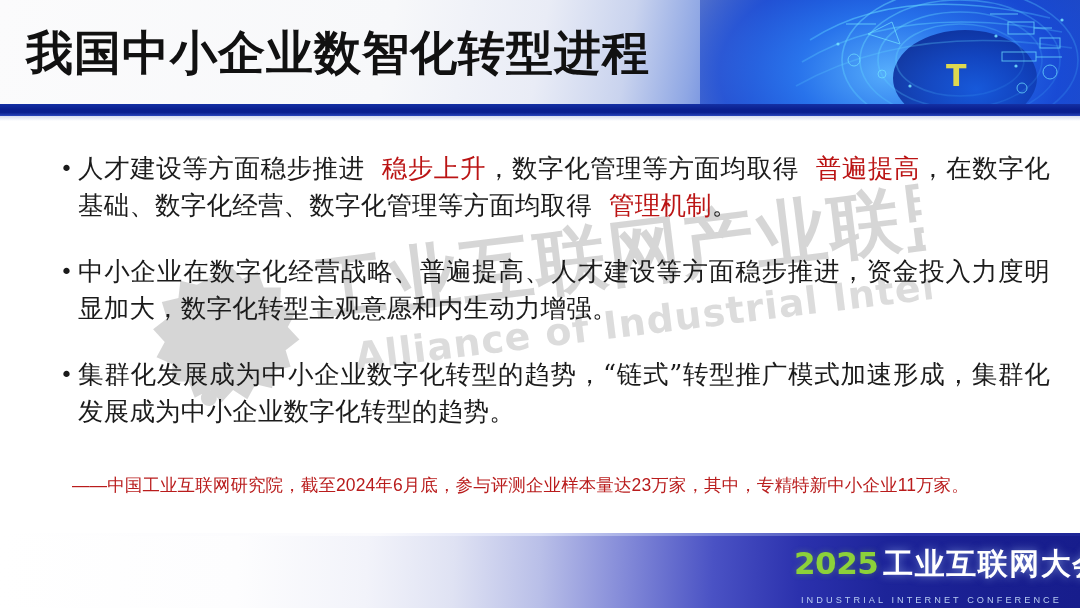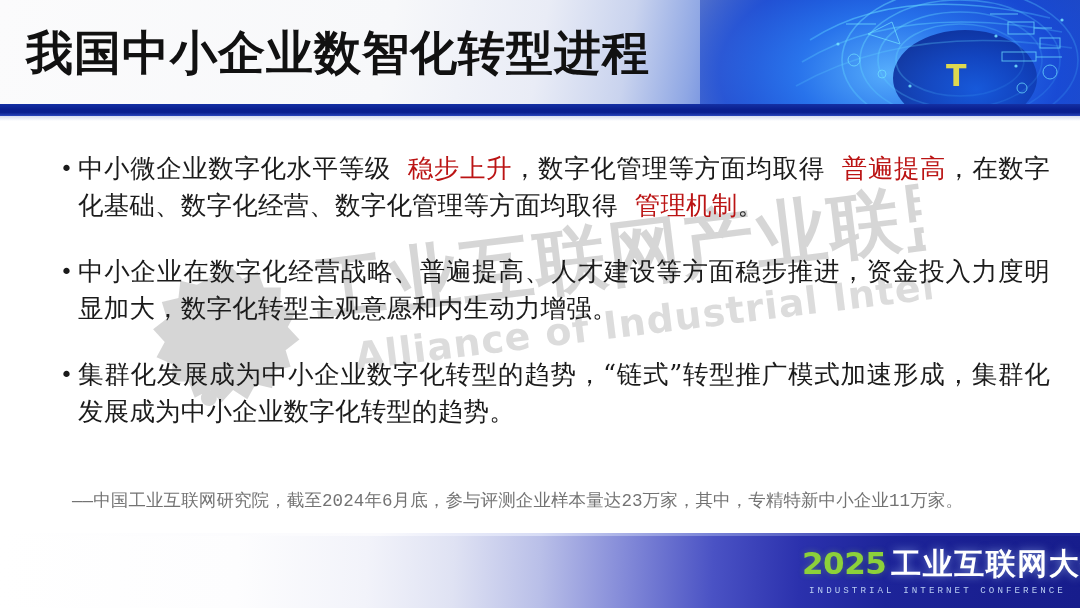--- a/index.html
+++ b/index.html
@@ -131,26 +131,26 @@
     font-weight: 500;
   }
   .hl {
     color: #bb1414;
     margin-left: 17px;
   }
 
   .footnote {
     position: absolute;
     left: 72px;
-    top: 488px;
+    top: 472px;
     width: 1000px;
-    font-family: Liberation Mono, monospace;
+    font-family: Liberation Sans, sans-serif;
     font-size: 17.5px;
     line-height: 26px;
-    color: #737373;
+    color: #b91c1c;
     white-space: nowrap;
     letter-spacing: 0.1px;
   }
 
   
   .footer-band {
     position: absolute;
     left: 0; top: 533px;
     width: 1080px; height: 75px;
     background: linear-gradient(92deg,
@@ -174,21 +174,21 @@
         rgba(255,255,255,1) 0%,
         rgba(250,250,253,1) 35%,
         rgba(215,220,245,1) 50%,
         rgba(120,130,215,1) 66%,
         rgba(45,52,170,1) 84%,
         rgba(30,38,150,1) 100%);
   }
 
   .conf-logo {
     position: absolute;
-    right: 28px;
+    right: 36px;
     top: 548px;
     width: 250px;
     text-align: right;
     user-select: none;
   }
   .conf-logo-main {
     display: flex;
     align-items: baseline;
     justify-content: flex-start;
     white-space: nowrap;
@@ -205,25 +205,25 @@
   .conf-cn {
     font-family: "DejaVu Sans", "Liberation Sans", sans-serif;
     font-size: 30px;
     font-weight: 700;
     letter-spacing: 1.5px;
     color: #ffffff;
     margin-left: 5px;
     text-shadow: 0 0 8px rgba(190,220,255,0.55);
   }
   .conf-sub {
-    font-family: Liberation Mono, monospace;
+    font-family: Liberation Sans, sans-serif;
     font-size: 9.2px;
     letter-spacing: 3.05px;
     color: #b9cdf2;
-    margin-top: 6px;
+    margin-top: 16px;
     white-space: nowrap;
     padding-left: 7px;
   }
 </style>
 </head>
 <body>
 
 <div class="slide">
 
   <div class="header">
@@ -296,21 +296,21 @@
       </g>
       <text x="168" y="74" font-family="DejaVu Sans, sans-serif" font-size="72" font-weight="700" fill="#8a8a8a" letter-spacing="2">工业互联网产业联盟</text>
       <text x="200" y="132" font-family="DejaVu Sans, sans-serif" font-size="38" font-weight="700" fill="#9a9a9a" letter-spacing="1">Alliance of Industrial Internet</text>
     </svg>
   </div>
 
   <div class="content">
 
     <div class="bullet-row">
       <div class="bullet-dot">•</div>
-      <div class="bullet-text"><span>中小微企业数字化水平等级</span><span class="hl">稳步上升</span><span>，数字化管理等方面均取得</span><span class="hl">普遍提高</span><span>，在数字化基础、数字化经营、数字化管理等方面均取得</span><span class="hl">管理机制</span><span>。</span></div>
+      <div class="bullet-text"><span>人才建设等方面稳步推进</span><span class="hl">稳步上升</span><span>，数字化管理等方面均取得</span><span class="hl">普遍提高</span><span>，在数字化基础、数字化经营、数字化管理等方面均取得</span><span class="hl">管理机制</span><span>。</span></div>
     </div>
 
     <div class="bullet-row">
       <div class="bullet-dot">•</div>
       <div class="bullet-text"><span>中小企业在数字化经营战略、普遍提高、人才建设等方面稳步推进，资金投入力度明显加大，数字化转型主观意愿和内生动力增强。</span></div>
     </div>
 
     <div class="bullet-row">
       <div class="bullet-dot">•</div>
       <div class="bullet-text"><span>集群化发展成为中小企业数字化转型的趋势，“链式”转型推广模式加速形成，集群化发展成为中小企业数字化转型的趋势。</span></div>

